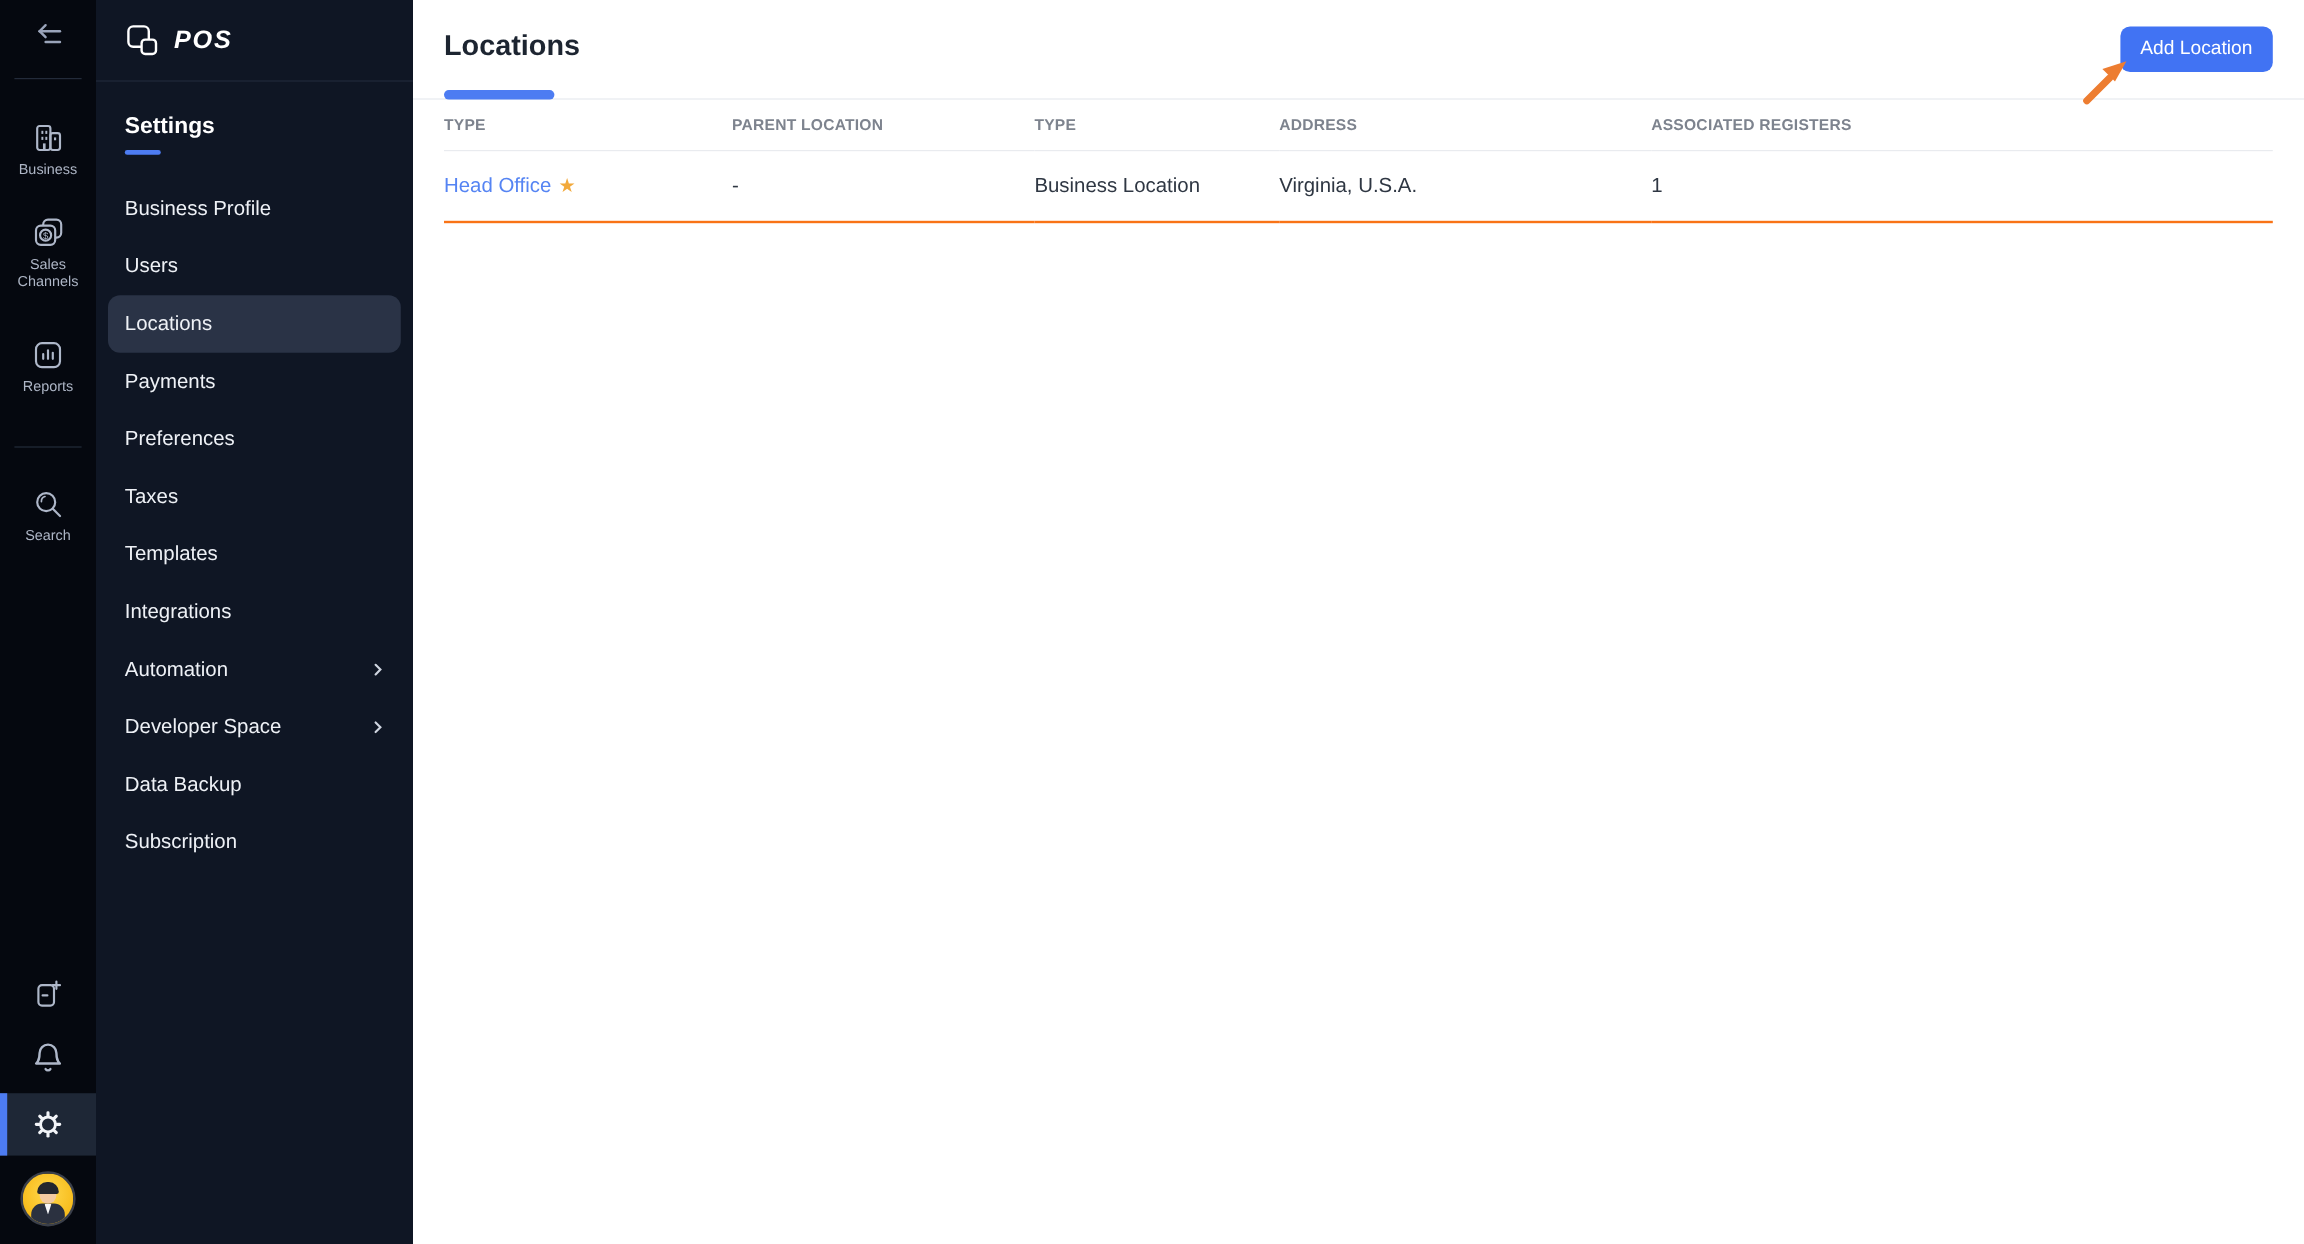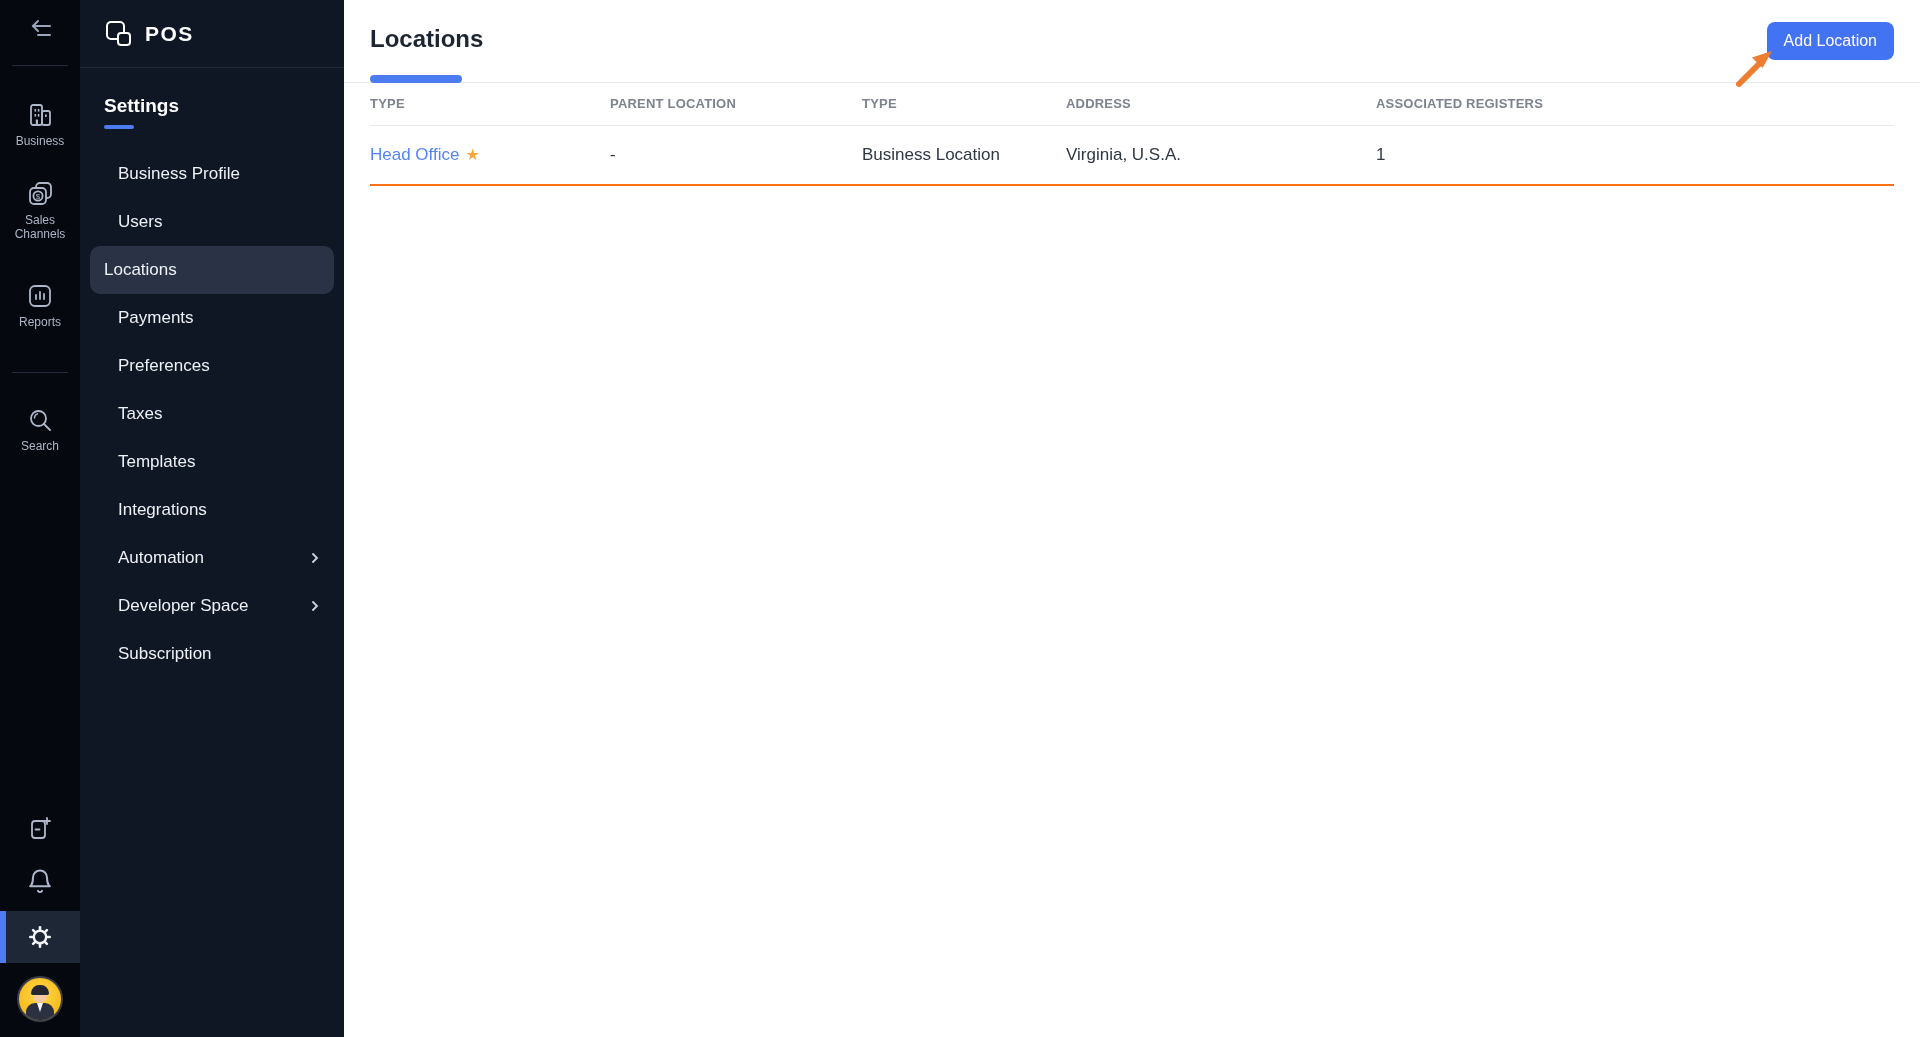--- a/index.html
+++ b/index.html
@@ -47,27 +47,27 @@
                   border-radius:9px 9px 0 0; background:#2b3140; }
   .avatar .shirt { position:absolute; left:18px; top:25px; width:6px; height:9px;
                    background:#f5f6f8; clip-path:polygon(0 0,100% 0,50% 100%); }
 
   
   .panel {
     position:fixed; left:80px; top:0; width:264px; height:1037px;
     background:#0f1624; z-index:20;
   }
   .logo-row { height:68px; display:flex; align-items:center; gap:11px;
-              padding-left:24px; border-bottom:1px solid #222a3a; }
+              padding-left:24px; border-bottom:1px solid #222a3a;font-style:italic; }
   .logo-text { color:#ffffff; font-size:21px; font-weight:700; letter-spacing:1.5px; }
   .panel-heading { margin:27px 0 0 24px; color:#ffffff; font-size:19px; font-weight:700; }
   .panel-heading-underline { width:30px; height:4px; border-radius:2px;
                              background:#4d7cf2; margin:8px 0 0 24px; }
   .nav { margin-top:21px; }
-  .nav-item { height:48px; display:flex; align-items:center; padding-left:38px;
+  .nav-item { height:48px; display:flex; align-items:center; padding-left:24px;
               color:#eef1f6; font-size:17px; cursor:pointer; position:relative; }
   .nav-item.active { background:#2a3346; border-radius:10px; margin:0 10px;
                      padding-left:14px; }
   .nav-chevron { position:absolute; right:22px; top:50%; transform:translateY(-50%);
                  display:flex; }
 
   
   .main { margin-left:344px; width:1576px; height:1037px; background:#ffffff;
           position:relative; }
   .main-header { position:relative; height:83px; border-bottom:1px solid #e7e9ee; }
@@ -258,20 +258,23 @@
       </span>
     </div>
     <div class="nav-item">
       <span>Developer Space</span>
       <span class="nav-chevron">
         <svg width="14" height="14" viewBox="0 0 14 14" fill="none" stroke="#cfd5e0" stroke-width="1.8" stroke-linecap="round">
             <path d="M5 3 l4 4 -4 4"></path>
           </svg>
       </span>
     </div>
+    <div class="nav-item">
+        <span>Data Backup</span>
+      </div>
     <div class="nav-item">
         <span>Subscription</span>
       </div>
   </div>
 </div>
 
 <div class="main">
   <div class="main-header">
     <div class="page-tab">Locations</div>
     <div class="tab-indicator"></div>

